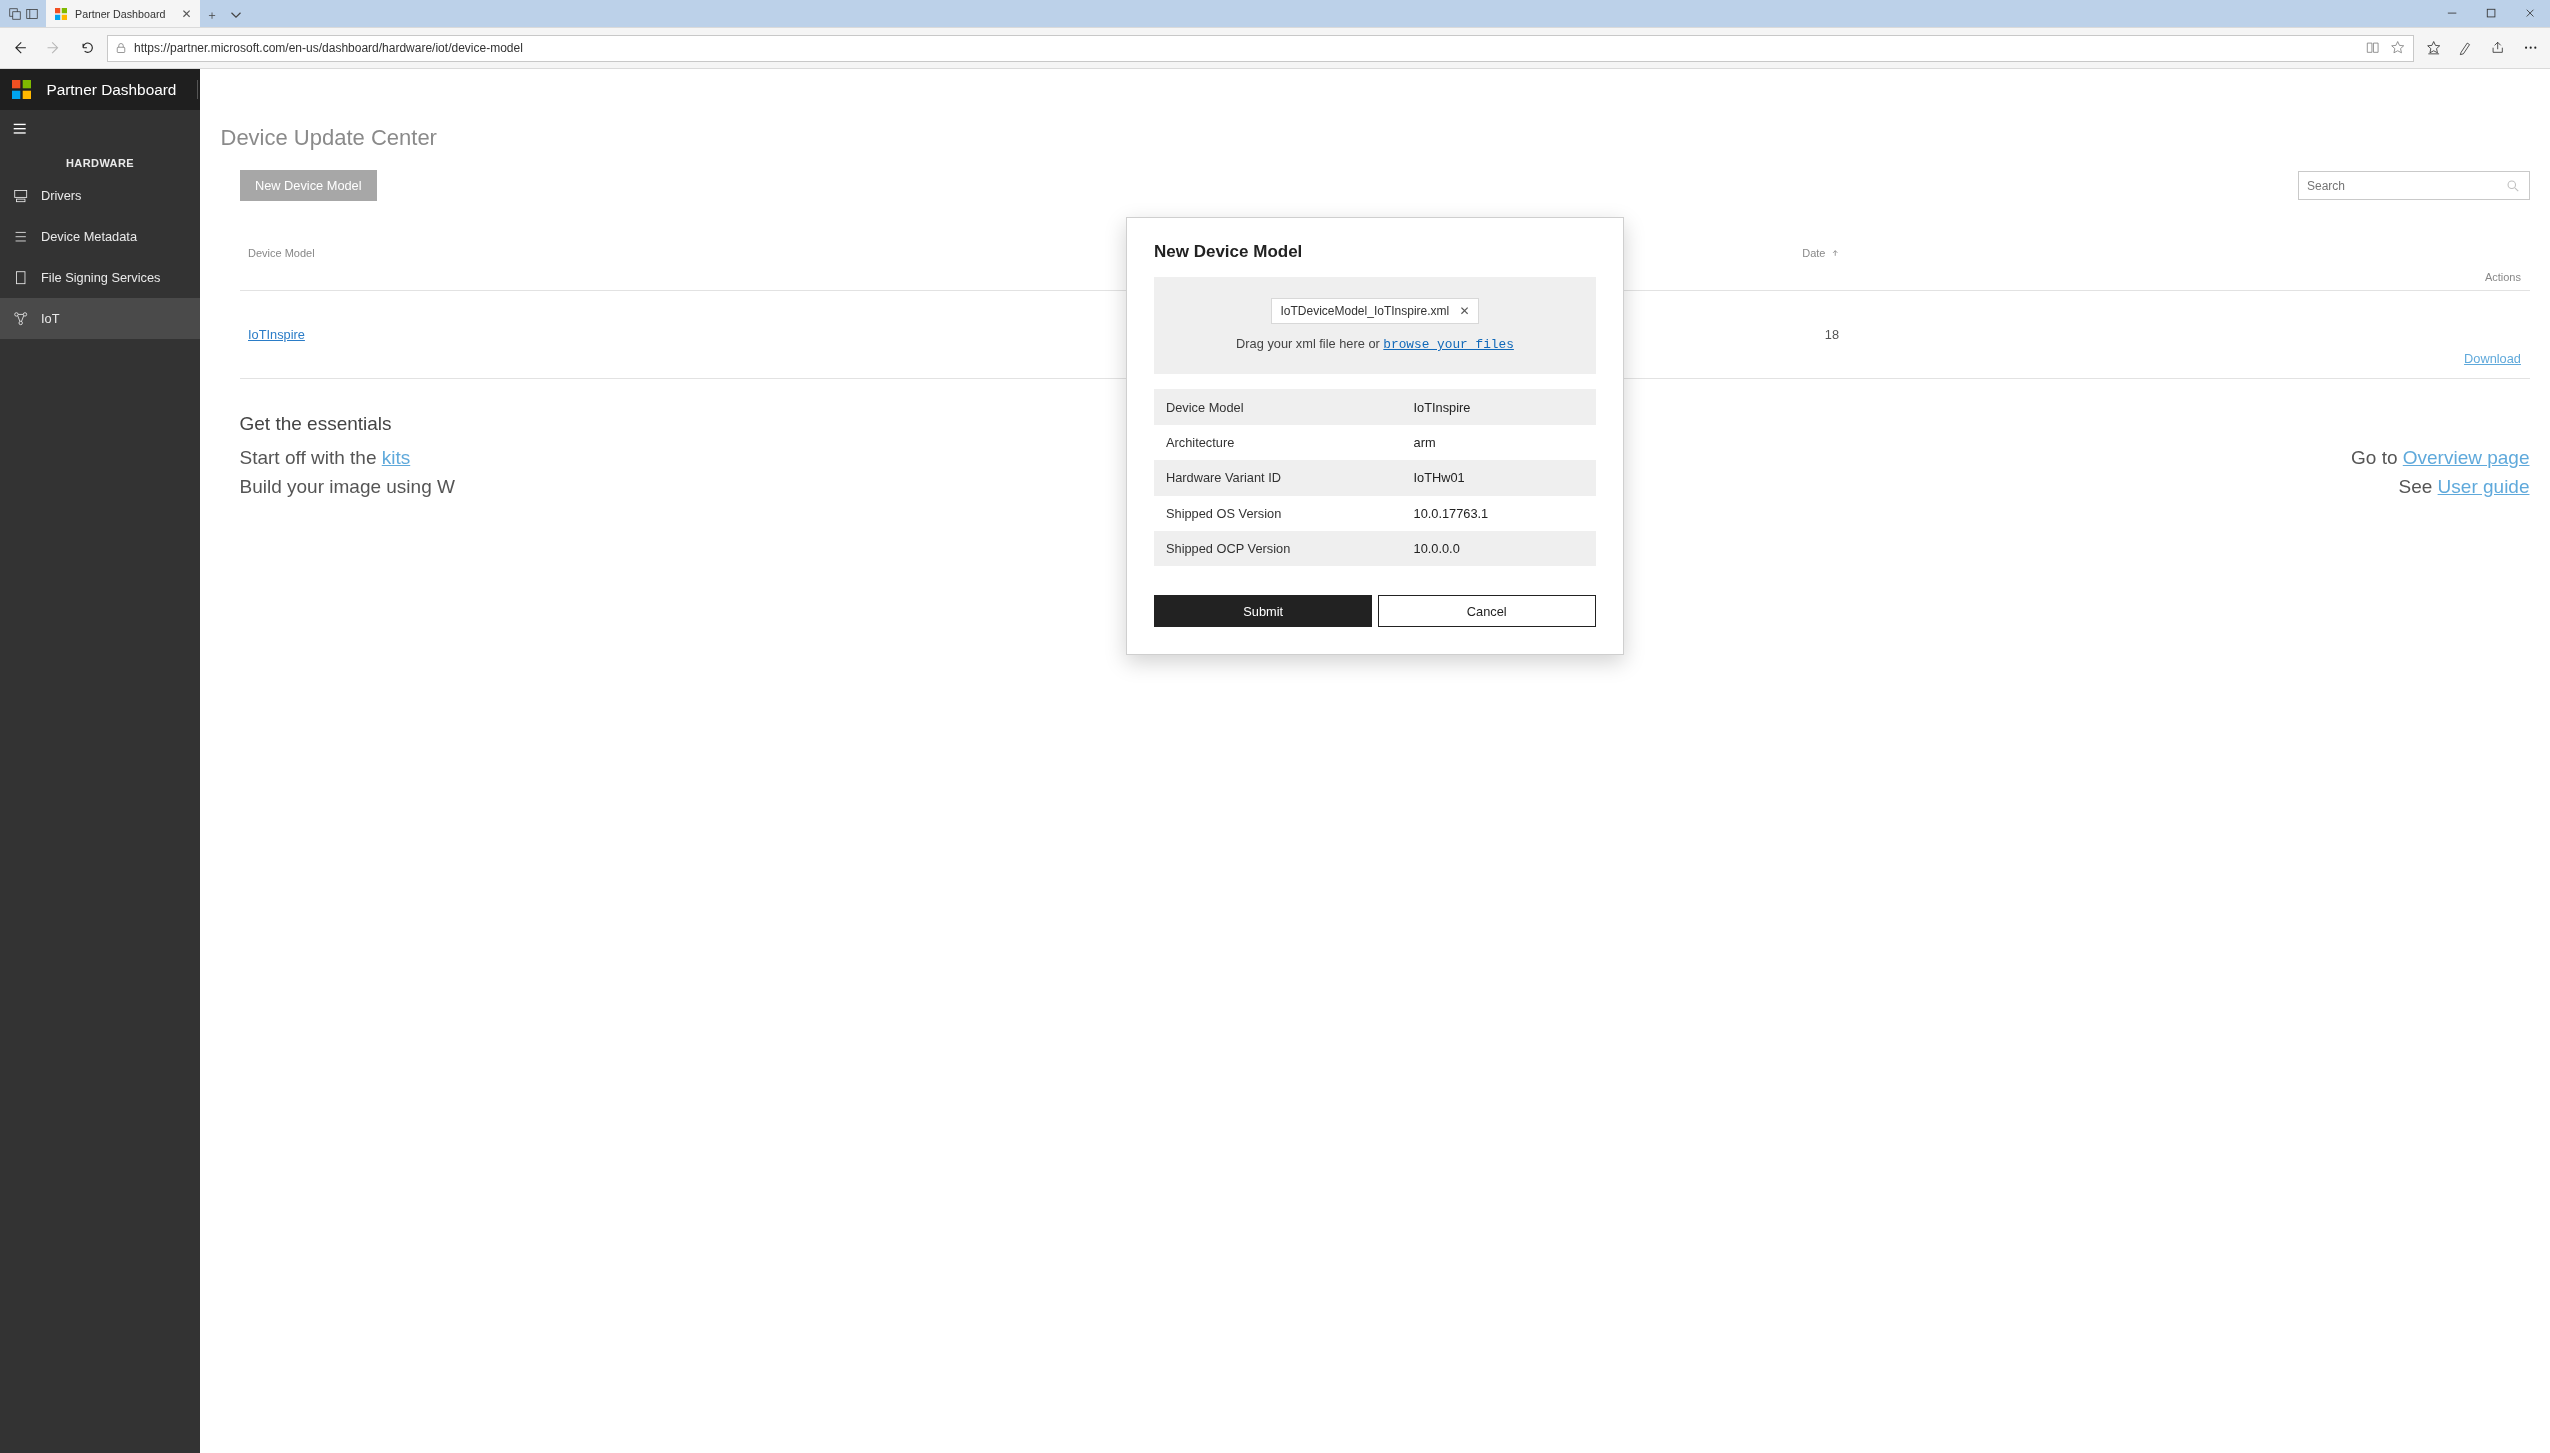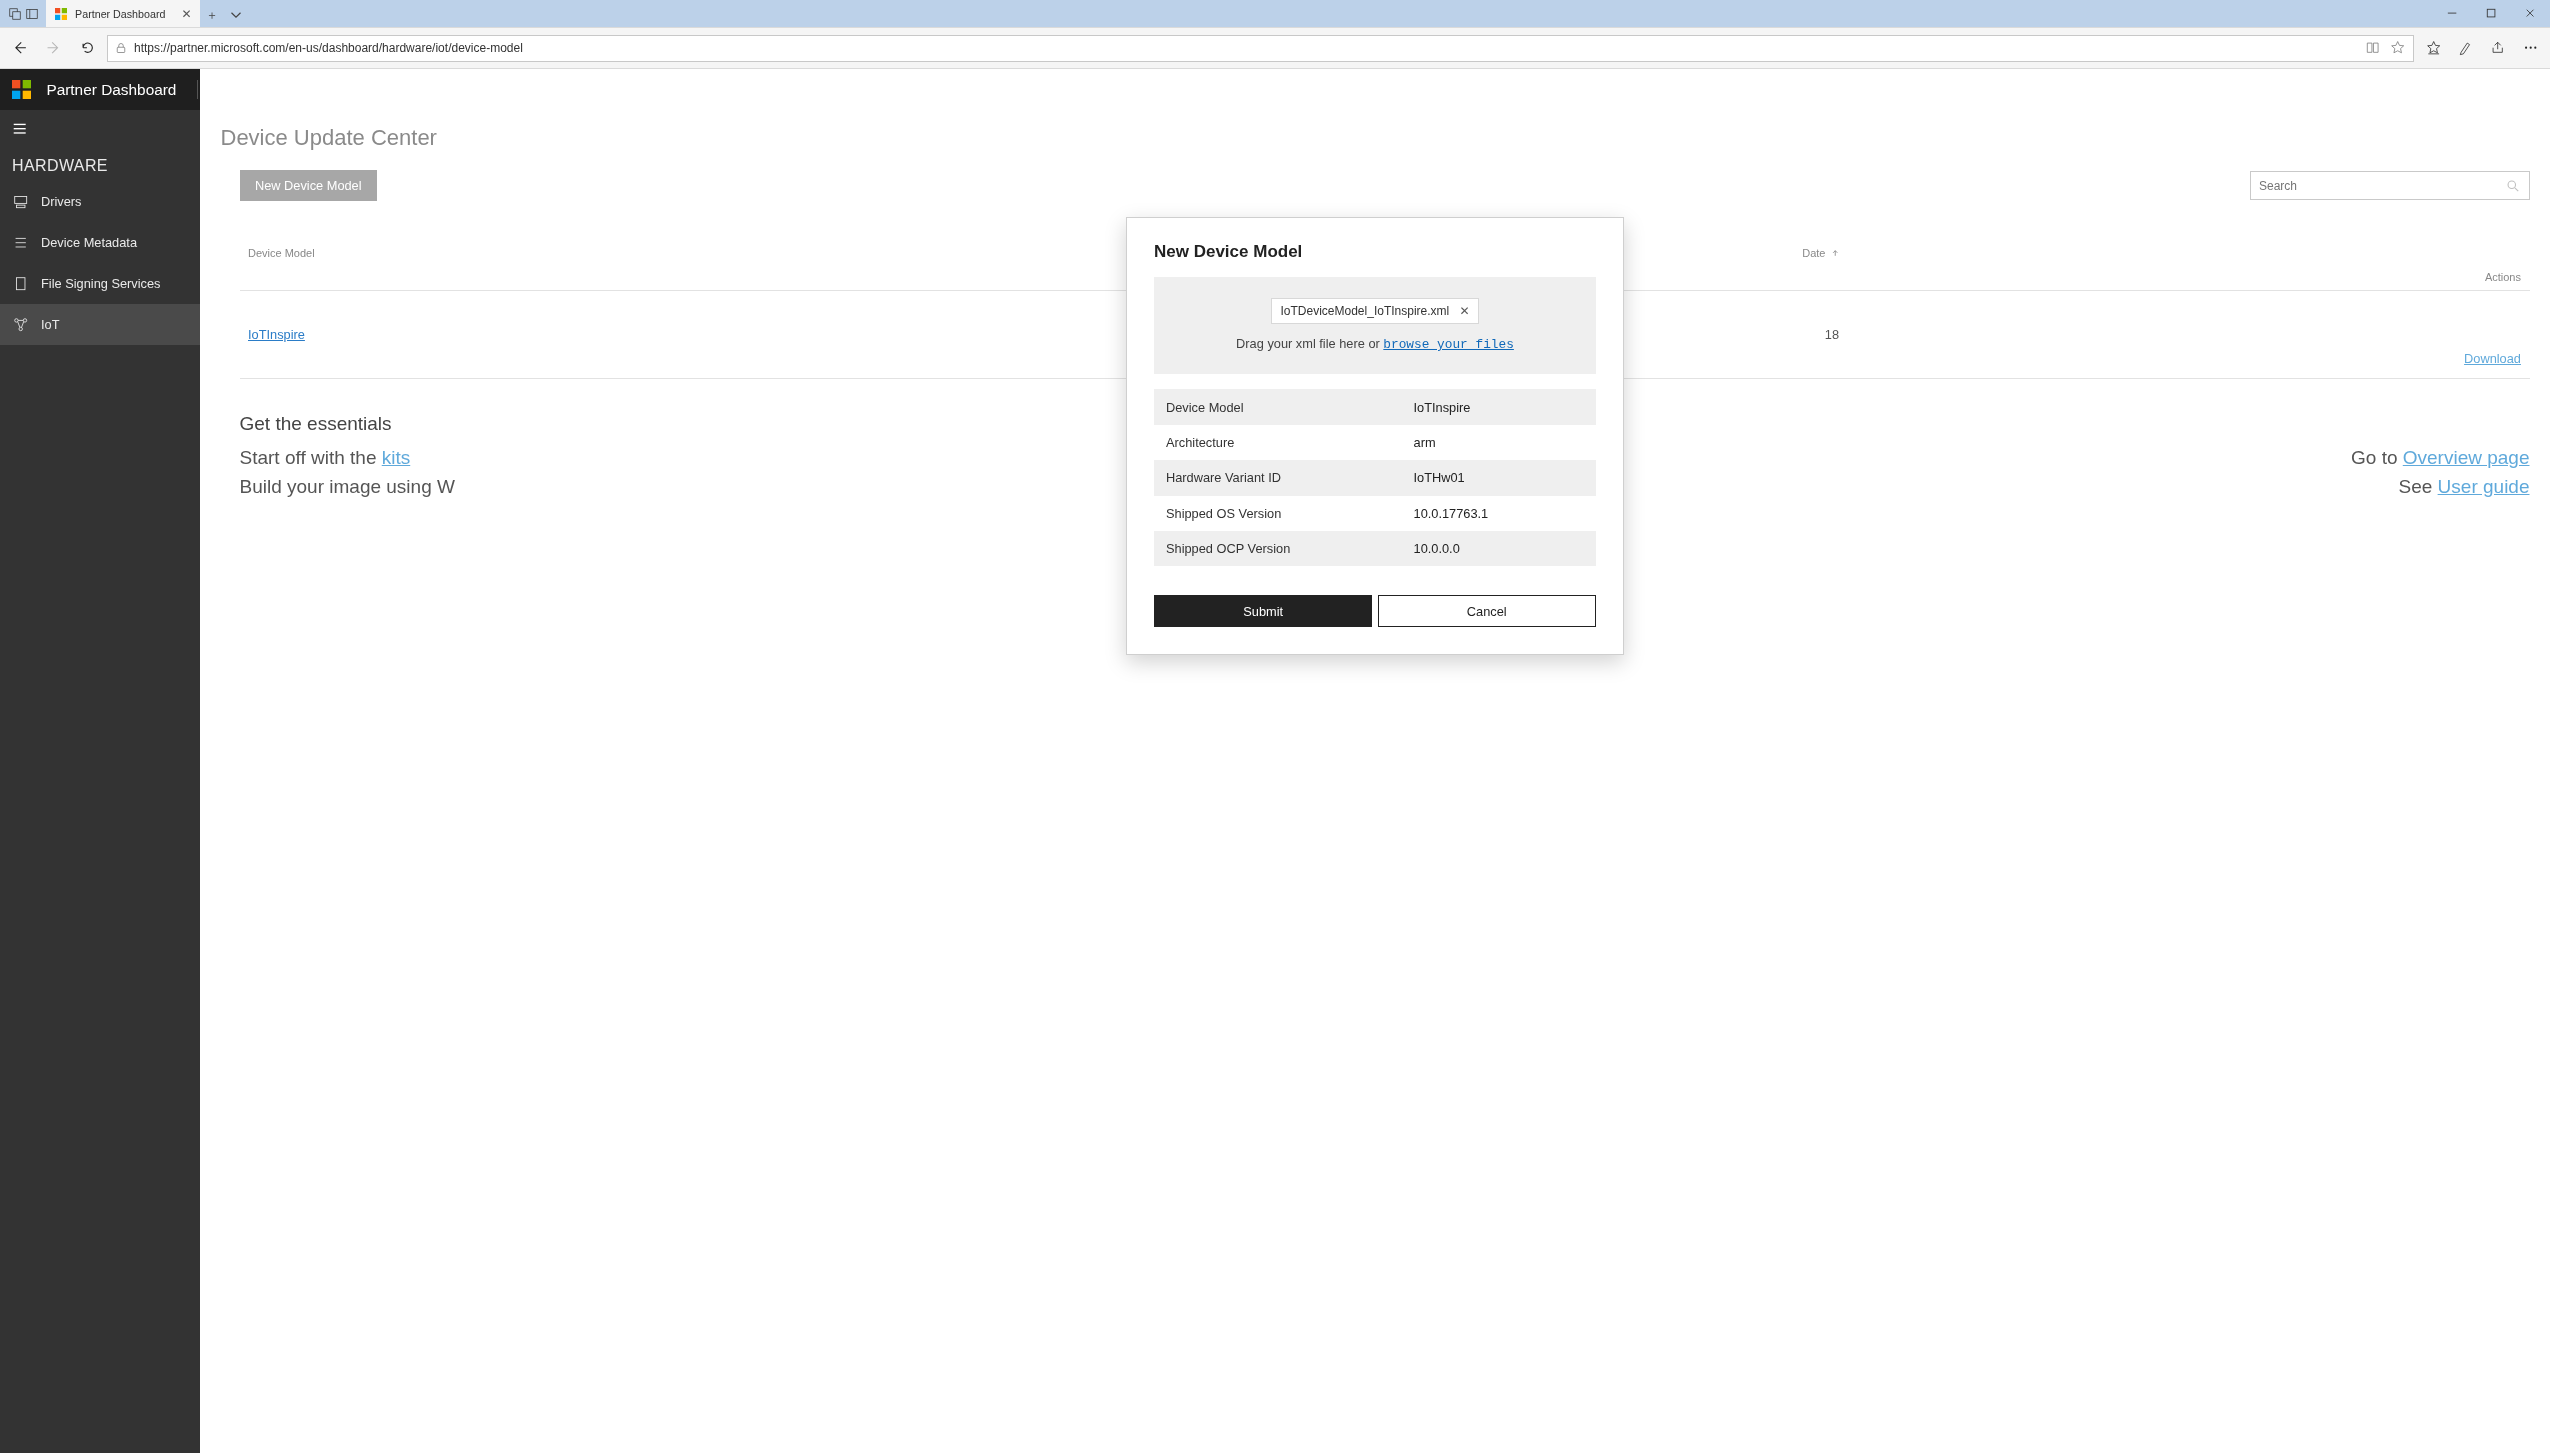--- a/index.html
+++ b/index.html
@@ -64,21 +64,21 @@
     width:20.5px; height:20.5px; background:#3277c7; border-radius:1.7px;
     display:flex; align-items:center; justify-content:center; font-size:11px;
   }
 
   .sidebar {
     width:200px; background:#333; color:#eaeaea; padding-top:41px;
     display:flex; flex-direction:column;
   }
   .sidebar .burger-row { height:38px; display:flex; align-items:center; padding:0 12px; }
   .sidebar .section-label {
-    padding:8.5px 12px 6.8px; font-size:16px; font-weight:400; letter-spacing:0.4px;
+    padding:8.5px 12px 6.8px; font-size:11px; font-weight:700; letter-spacing:0.4px;text-align:center;
   }
   .sidebar .item {
     display:flex; align-items:center; gap:12px; height:41px; padding:0 12px;
     font-size:12.8px; cursor:pointer;
   }
   .sidebar .item .i { width:17px; display:flex; justify-content:center; }
   .sidebar .item.active { background:#4a4a4a; }
 
   .content {
     flex:1; padding:56px 20.5px 20.5px 20.5px; overflow:auto; background:#fff; position:relative;
@@ -87,21 +87,21 @@
     font-size:22px; font-weight:300; color:#8a8a8a; margin-bottom:19px;
   }
   .sub-pad { padding-left:19px; }
 
   .toolbar { display:flex; align-items:center; margin-bottom:15.4px; }
   .btn-new {
     background:#a7a7a7; color:#fff; border:none; height:31px; padding:0 15.4px;
     font-size:12.8px; cursor:pointer;
   }
   .searchbox {
-    margin-left:auto; width:280px; height:29px; border:0.9px solid #c9c9c9;
+    margin-left:auto; width:232px; height:29px; border:0.9px solid #c9c9c9;
     display:flex; align-items:center; padding:0 8.5px; color:#888;
   }
   .searchbox input {
     flex:1; border:none; outline:none; font-size:12px; color:#555;
   }
   .searchbox .sicon { color:#bfbfbf; }
 
   .grid-head {
     display:flex; align-items:center; font-size:11px; color:#888;
     border-bottom:0.9px solid #e2e2e2; padding:6.8px 8.5px;

